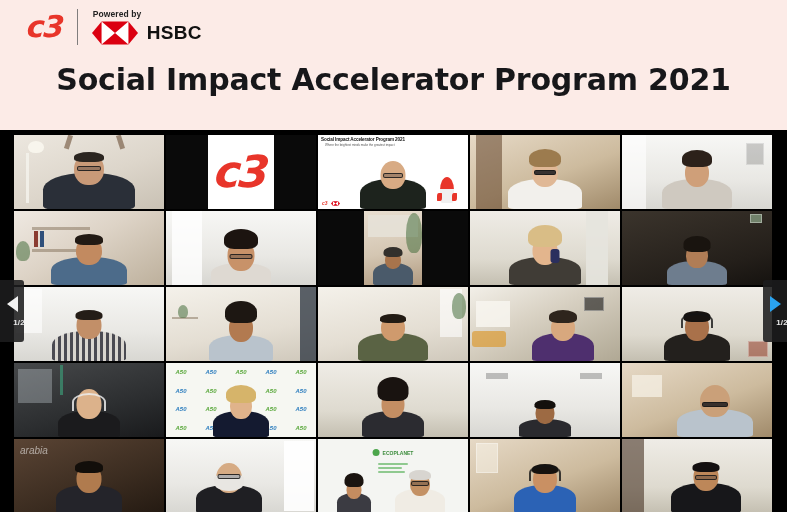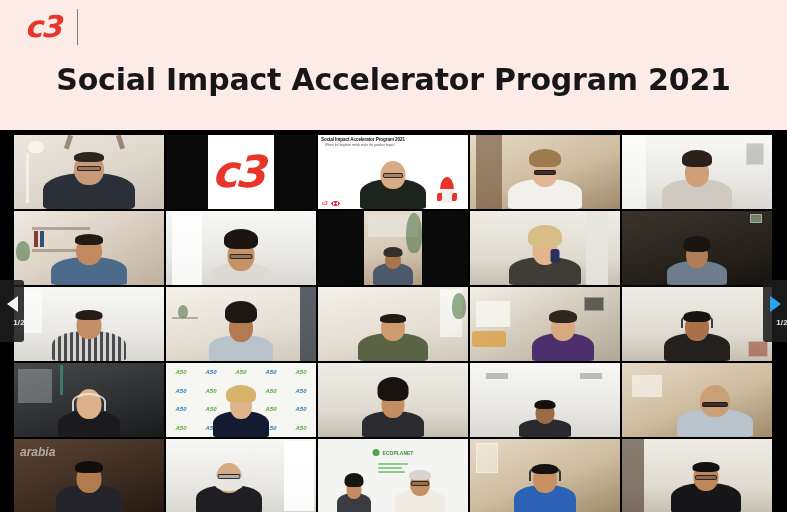--- a/index.html
+++ b/index.html
@@ -185,21 +185,21 @@
     display:flex; align-items:center; gap:3px;
   }
   .gb-dot { width:7px; height:7px; border-radius:50%; background:#4ca64c; }
   .gb-txt { font-size:5px; font-weight:700; color:#3c8c3c; }
   .gb-lines { position:absolute; left:50%; top:33%; transform:translateX(-50%); }
   .gb-line { height:2px; background:#8fc98f; border-radius:1px; margin-bottom:2px; }
 
   .arabia-wall { position:absolute; inset:0; background: linear-gradient(160deg,#5a4434 0%,#3b2c20 60%,#241a12 100%); }
   .arabia-txt {
     position:absolute; left:6px; top:6px;
-    font-size:12px; font-weight:700; color:rgba(255,255,255,.55);
+    font-size:10px; font-weight:400; color:rgba(255,255,255,.55);
     font-style:italic;
   }
 
   
   .nav {
     position:absolute; top: 150px;
     width: 24px; height: 62px;
     background: rgba(28,28,30,.88);
     display:flex; flex-direction:column;
     align-items:center; justify-content:center;
@@ -214,20 +214,31 @@
   .pagenum { font-size:8px; color:#e8e8e8; font-weight:600; letter-spacing:.2px;margin-left:14px; }
 </style>
 </head>
 <body>
 
 <div class="header">
 
   <div class="brandbar">
     <div class="c3-logo">c3</div>
     <div class="brand-divider"></div>
+    <div class="powered-block">
+      <div class="powered-by">Powered by</div>
+      <div class="hsbc-row">
+        <svg class="hsbc-mark" viewBox="0 0 48 24">
+          <polygon points="0,12 10,0 38,0 48,12 38,24 10,24" fill="#db0011"></polygon>
+          <polygon points="10,0 24,12 10,24" fill="#ffffff"></polygon>
+          <polygon points="38,0 24,12 38,24" fill="#ffffff"></polygon>
+        </svg>
+        <div class="hsbc-word">HSBC</div>
+      </div>
+    </div>
   </div>
 
   <div class="page-title">Social Impact Accelerator Program 2021</div>
 </div>
 
 <div class="call-stage">
 
   <div class="grid">
 
     <div class="tile">

